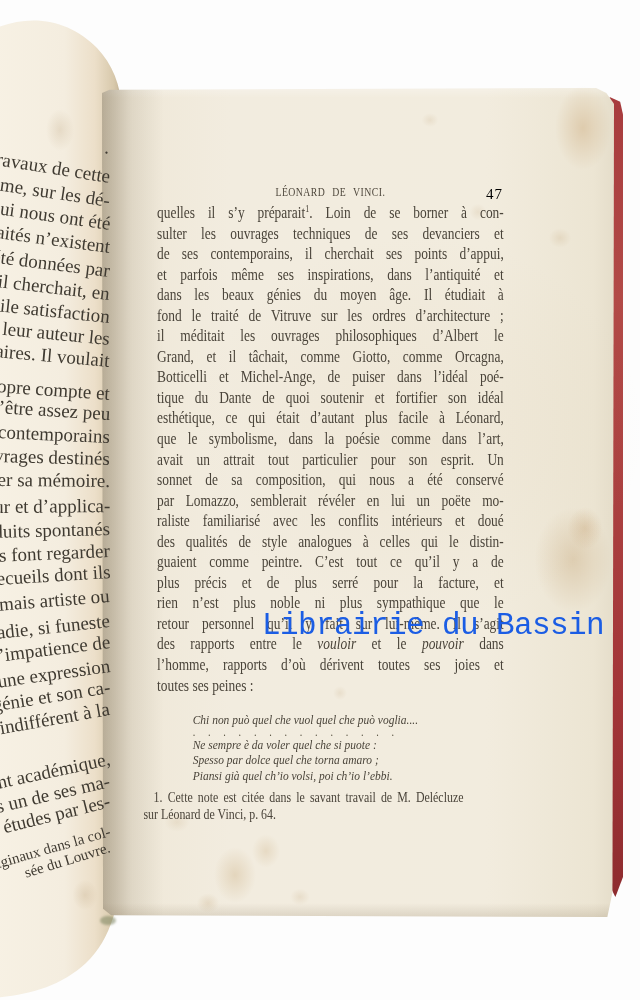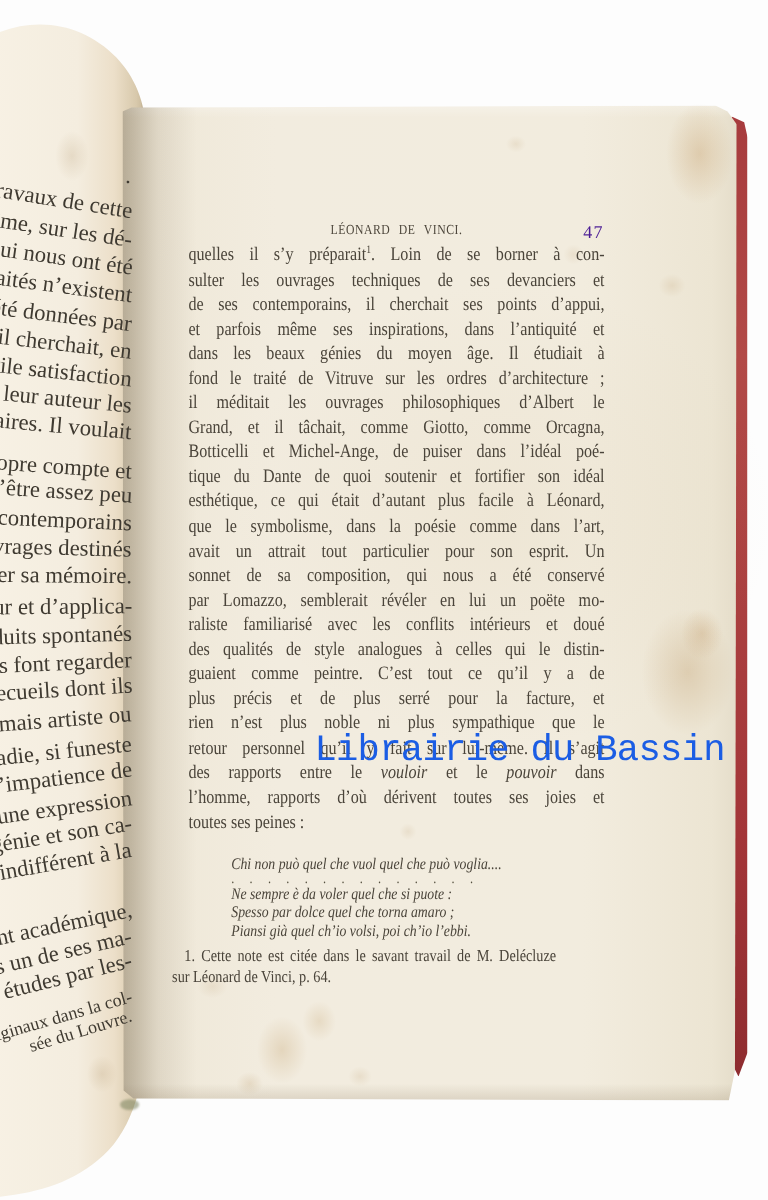--- a/index.html
+++ b/index.html
@@ -60,21 +60,21 @@
   .rp-body .bl:last-child{text-align-last:left;}
   .sup{vertical-align:super;font-size:60%;line-height:0;}
   .i{font-style:italic;}
   .quote{margin-top:16px;margin-left:42px;font-style:italic;font-size:13.5px;}
   .q1{line-height:15px;}
   .qdots{font-style:normal;line-height:10px;font-size:12px;letter-spacing:6px;color:#55503f;}
   .ql{line-height:15.3px;}
   .footnote{margin-top:7px;margin-left:-16px;width:428px;font-size:14px;line-height:16.5px;}
   .footnote div.fn-line:first-of-type{text-indent:12px;word-spacing:2.5px;}
   .page-number{position:absolute;left:486px;top:186px;z-index:5;font-size:15px;
-    letter-spacing:1px;color:#4c1d95;}
+    letter-spacing:1px;color:#000000;}
 
   
   .watermark{position:absolute;left:262px;top:608px;z-index:7;white-space:nowrap;
     font-family:Liberation Mono, monospace;font-size:31px;letter-spacing:-.6px;}
 </style>
 </head>
 <body>
 
 <div id="stage">
   <div class="red-cover"></div>

